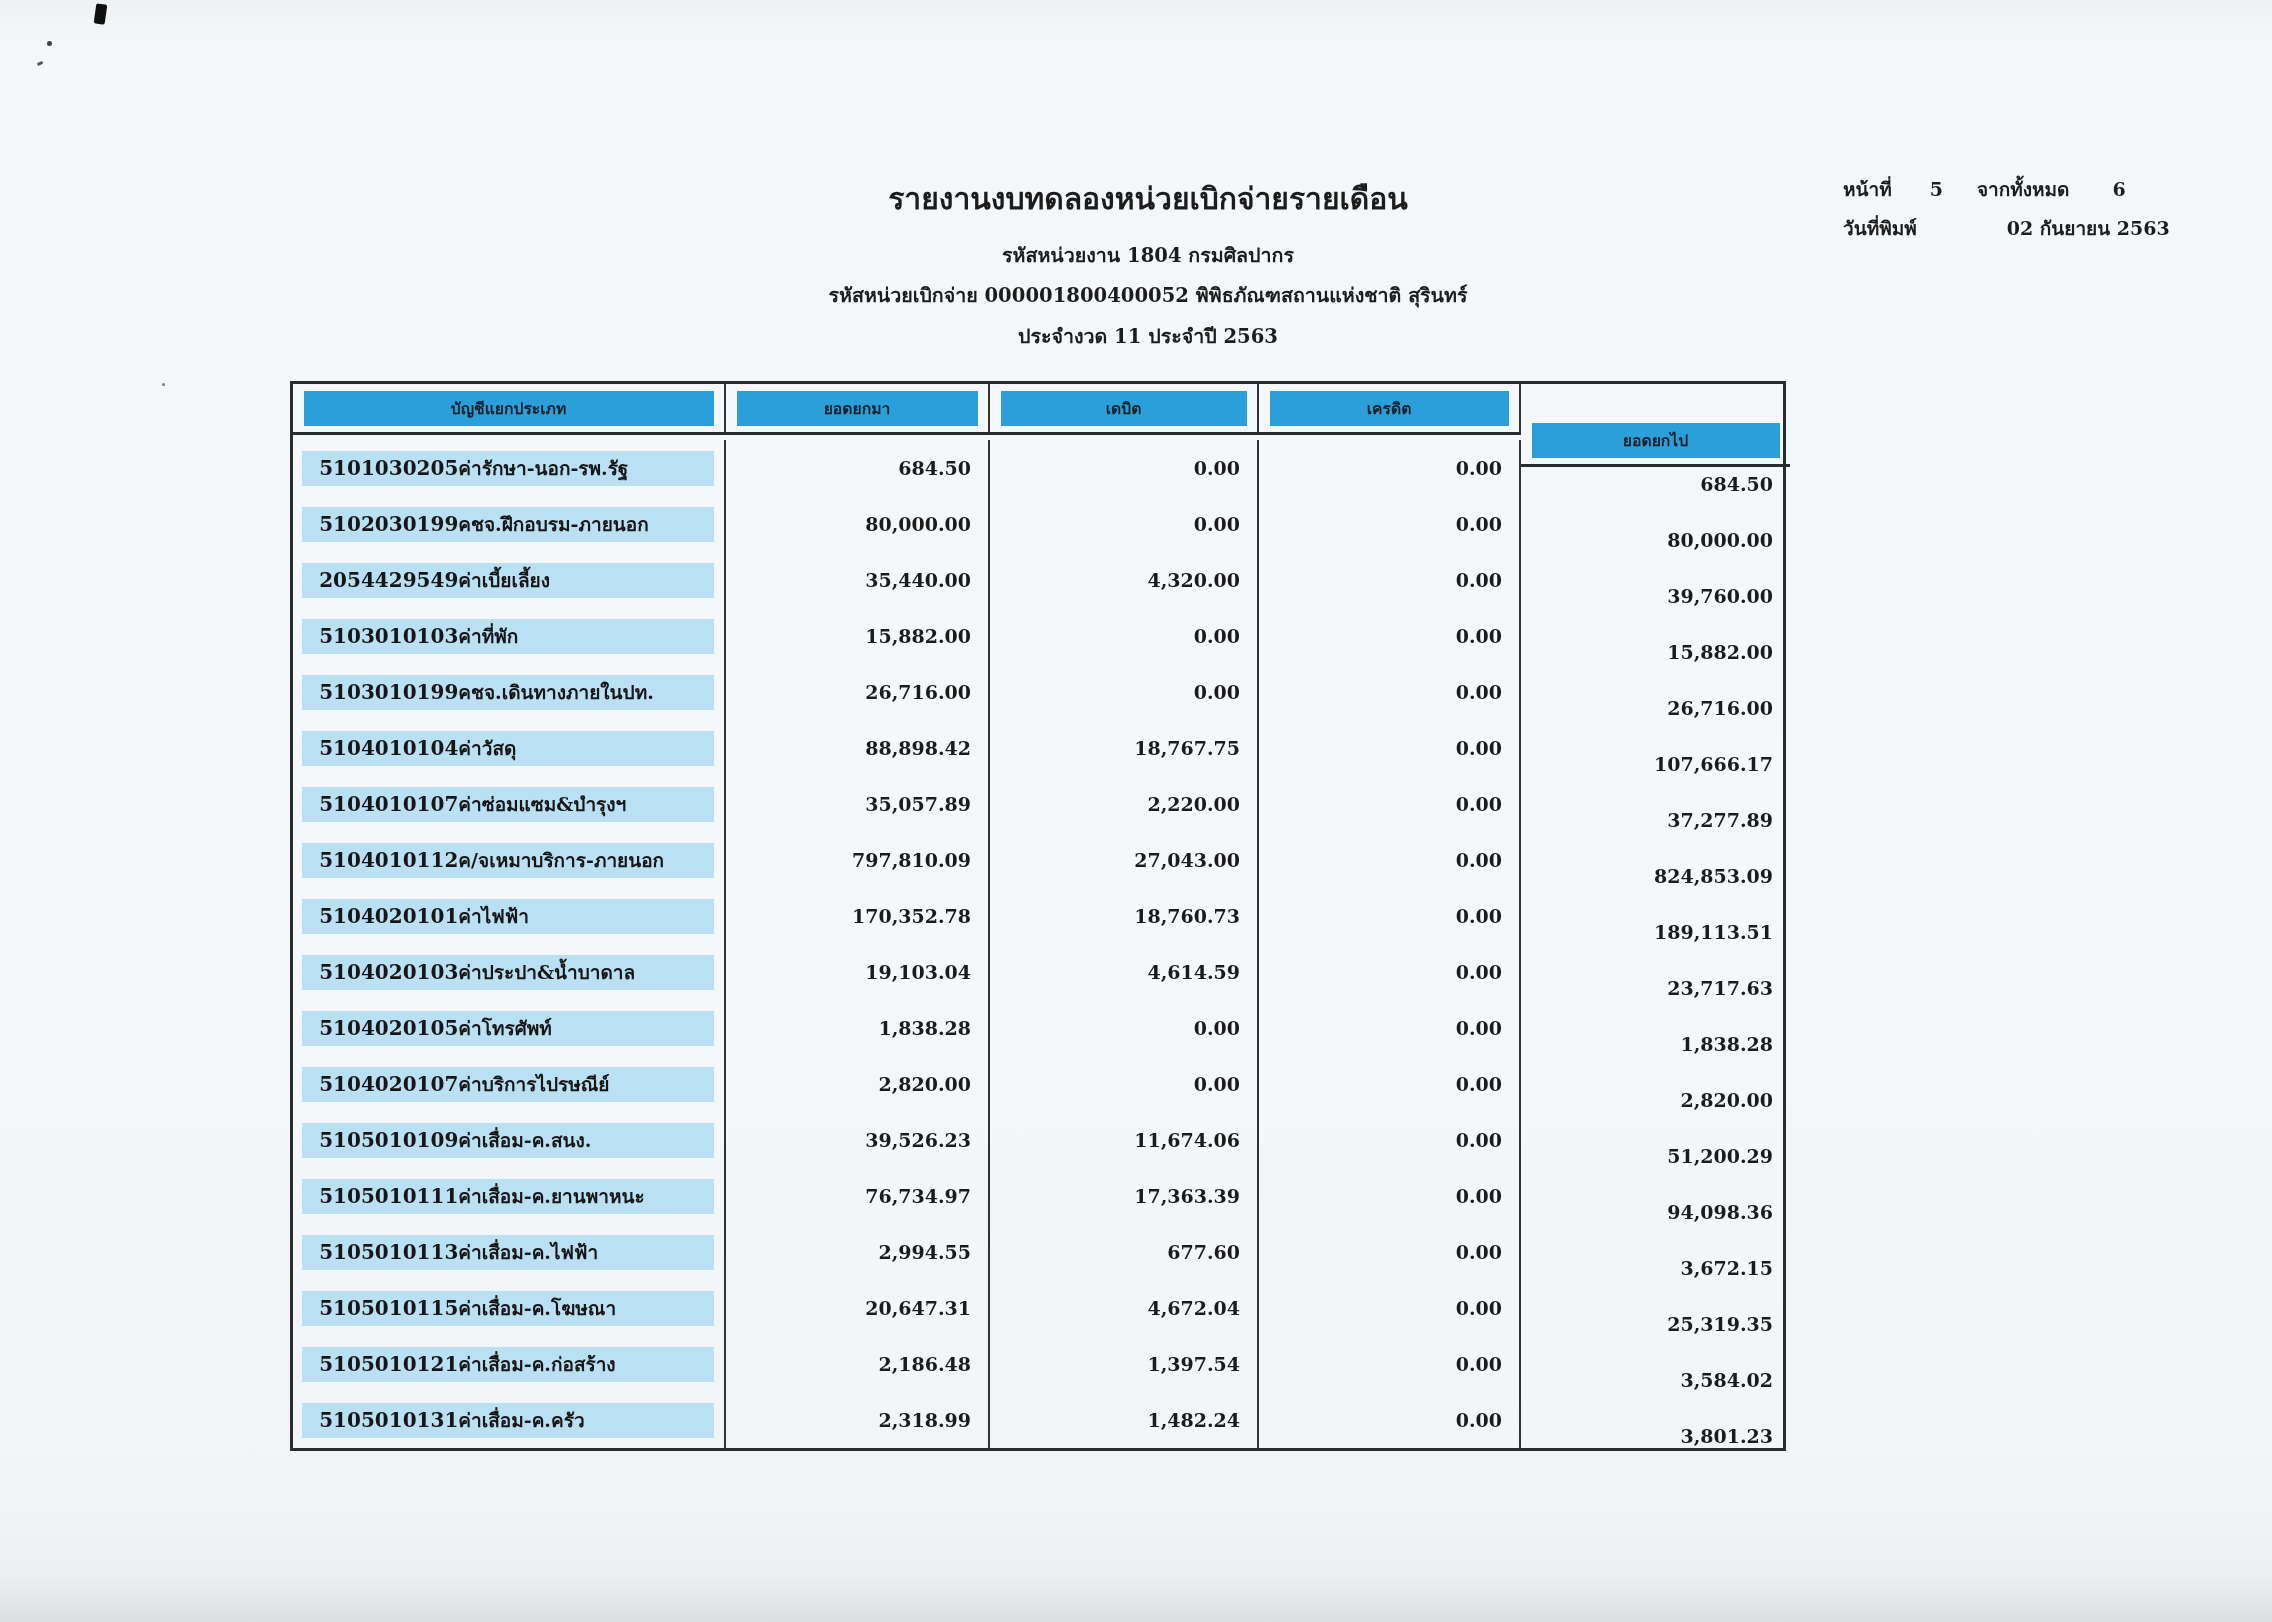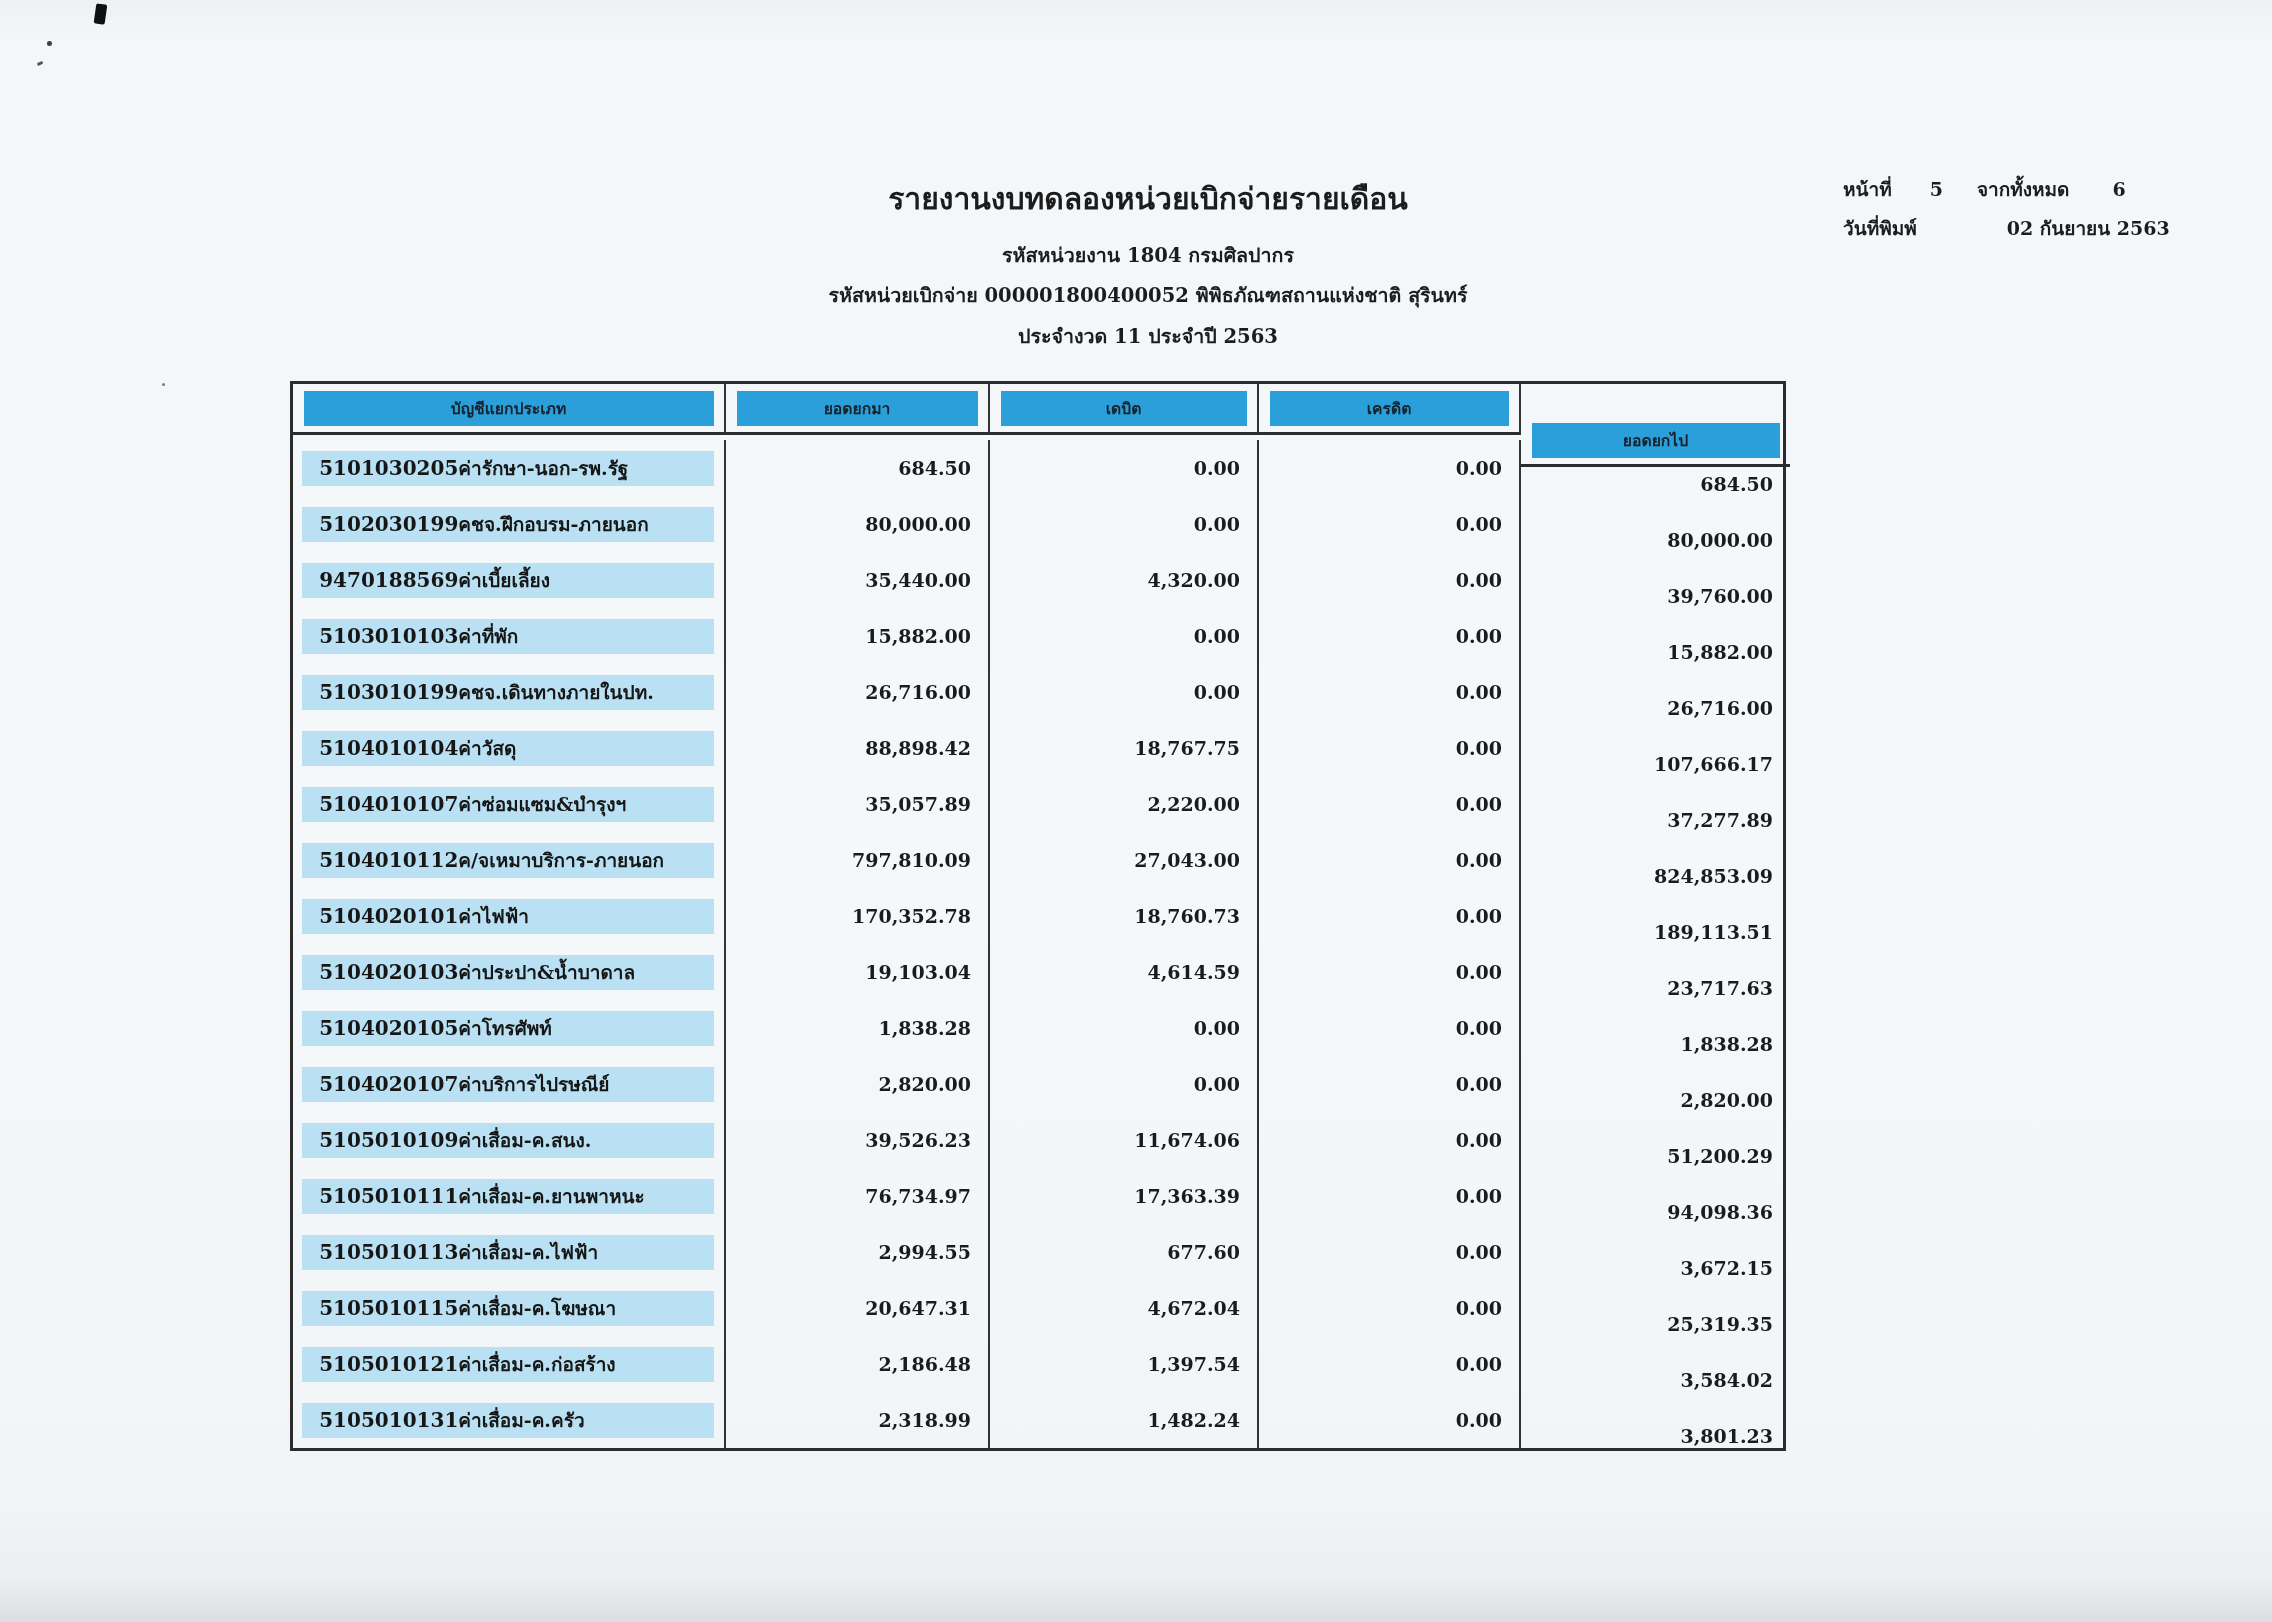--- a/index.html
+++ b/index.html
@@ -154,21 +154,21 @@
         <span class="acct-name">คชจ.ฝึกอบรม-ภายนอก</span>
       </div>
     </div>
     <div class="cell num c2">80,000.00</div>
     <div class="cell num c3">0.00</div>
     <div class="cell num c4">0.00</div>
     <div class="cell num c5">80,000.00</div>
 
     <div class="cell c1">
       <div class="band">
-        <span class="acct-code">9470188569</span>
+        <span class="acct-code">2054429549</span>
         <span class="acct-name">ค่าเบี้ยเลี้ยง</span>
       </div>
     </div>
     <div class="cell num c2">35,440.00</div>
     <div class="cell num c3">4,320.00</div>
     <div class="cell num c4">0.00</div>
     <div class="cell num c5">39,760.00</div>
 
     <div class="cell c1">
       <div class="band">

